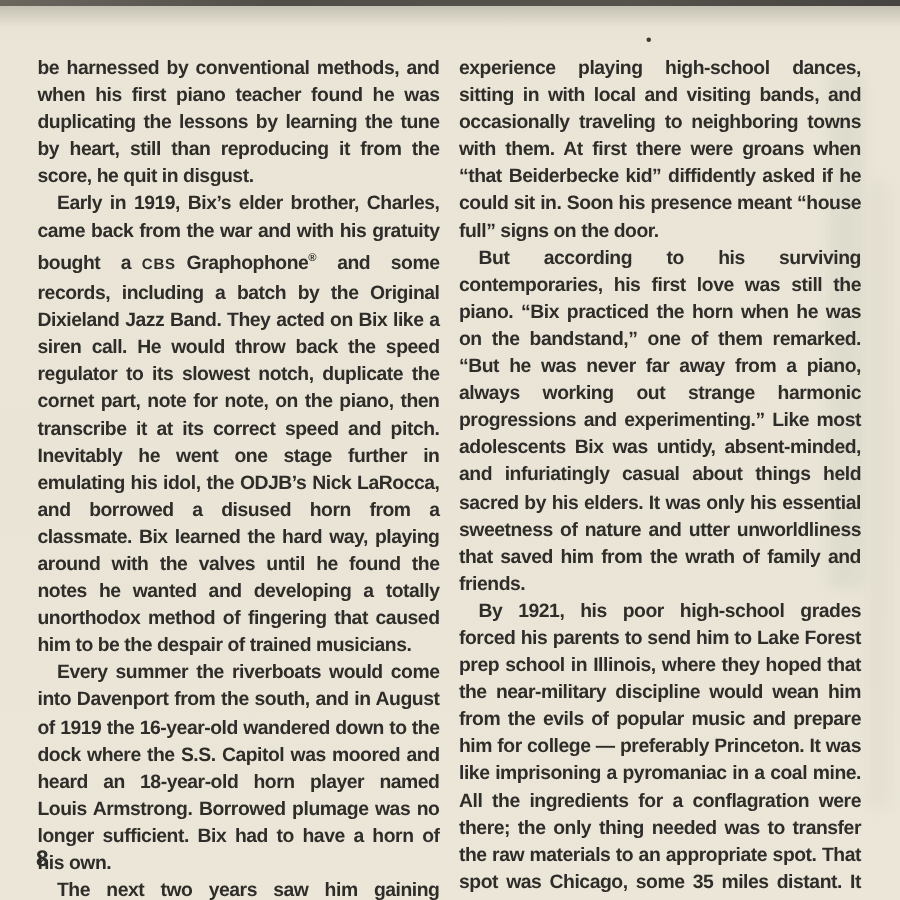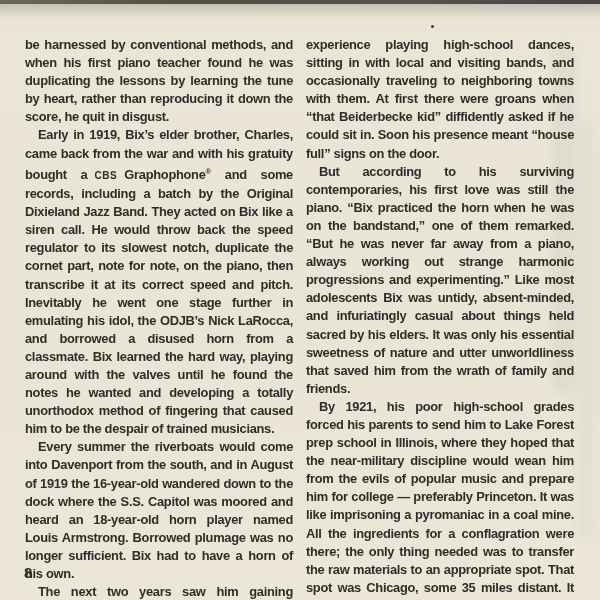--- a/index.html
+++ b/index.html
@@ -64,21 +64,21 @@
 
 <div class="page">
   <div class="top-edge"></div>
   <div class="top-shadow"></div>
   <div class="bleed-strip"></div>
   <div class="bleed-strip2"></div>
   <div class="speck"></div>
 
   <div class="columns">
     <div class="col" id="col-left">
-        <p class="para"><span>be harnessed by conventional methods, and when his first piano teacher found he was duplicating the lessons by learning the tune by heart, rather than reproducing it down the score, he quit in disgust.</span></p>
+        <p class="para"><span>be harnessed by conventional methods, and when his first piano teacher found he was duplicating the lessons by learning the tune by heart, still than reproducing it from the score, he quit in disgust.</span></p>
         <p class="para indent"><span>Early in 1919, Bix’s elder brother, Charles, came back from the war and with his gratuity bought a</span><span class="seg-cbs">CBS</span><span>Graphophone</span><span class="seg-sup">®</span><span> and some records, including a batch by the Original Dixieland Jazz Band. They acted on Bix like a siren call. He would throw back the speed regulator to its slowest notch, duplicate the cornet part, note for note, on the piano, then transcribe it at its correct speed and pitch. Inevitably he went one stage further in emulating his idol, the ODJB’s Nick LaRocca, and borrowed a disused horn from a classmate. Bix learned the hard way, playing around with the valves until he found the notes he wanted and developing a totally unorthodox method of fingering that caused him to be the despair of trained musicians.</span></p>
         <p class="para indent"><span>Every summer the riverboats would come into Davenport from the south, and in August of 1919 the 16-year-old wandered down to the dock where the S.S. Capitol was moored and heard an 18-year-old horn player named Louis Armstrong. Borrowed plumage was no longer sufficient. Bix had to have a horn of his own.</span></p>
         <p class="para indent"><span>The next two years saw him gaining valuable</span></p>
       </div>
     <div class="col" id="col-right">
         <p class="para"><span>experience playing high-school dances, sitting in with local and visiting bands, and occasionally traveling to neighboring towns with them. At first there were groans when “that Beiderbecke kid” diffidently asked if he could sit in. Soon his presence meant “house full” signs on the door.</span></p>
         <p class="para indent"><span>But according to his surviving contemporaries, his first love was still the piano. “Bix practiced the horn when he was on the bandstand,” one of them remarked. “But he was never far away from a piano, always working out strange harmonic progressions and experimenting.” Like most adolescents Bix was untidy, absent-minded, and infuriatingly casual about things held sacred by his elders. It was only his essential sweetness of nature and utter unworldliness that saved him from the wrath of family and friends.</span></p>
         <p class="para indent"><span>By 1921, his poor high-school grades forced his parents to send him to Lake Forest prep school in Illinois, where they hoped that the near-military discipline would wean him from the evils of popular music and prepare him for college — preferably Princeton. It was like imprisoning a pyromaniac in a coal mine. All the ingredients for a conflagration were there; the only thing needed was to transfer the raw materials to an appropriate spot. That spot was Chicago, some 35 miles distant. It was there that Bix and like companions heard the New Orleans Rhythm Kings, with</span></p>
       </div>
   </div>

